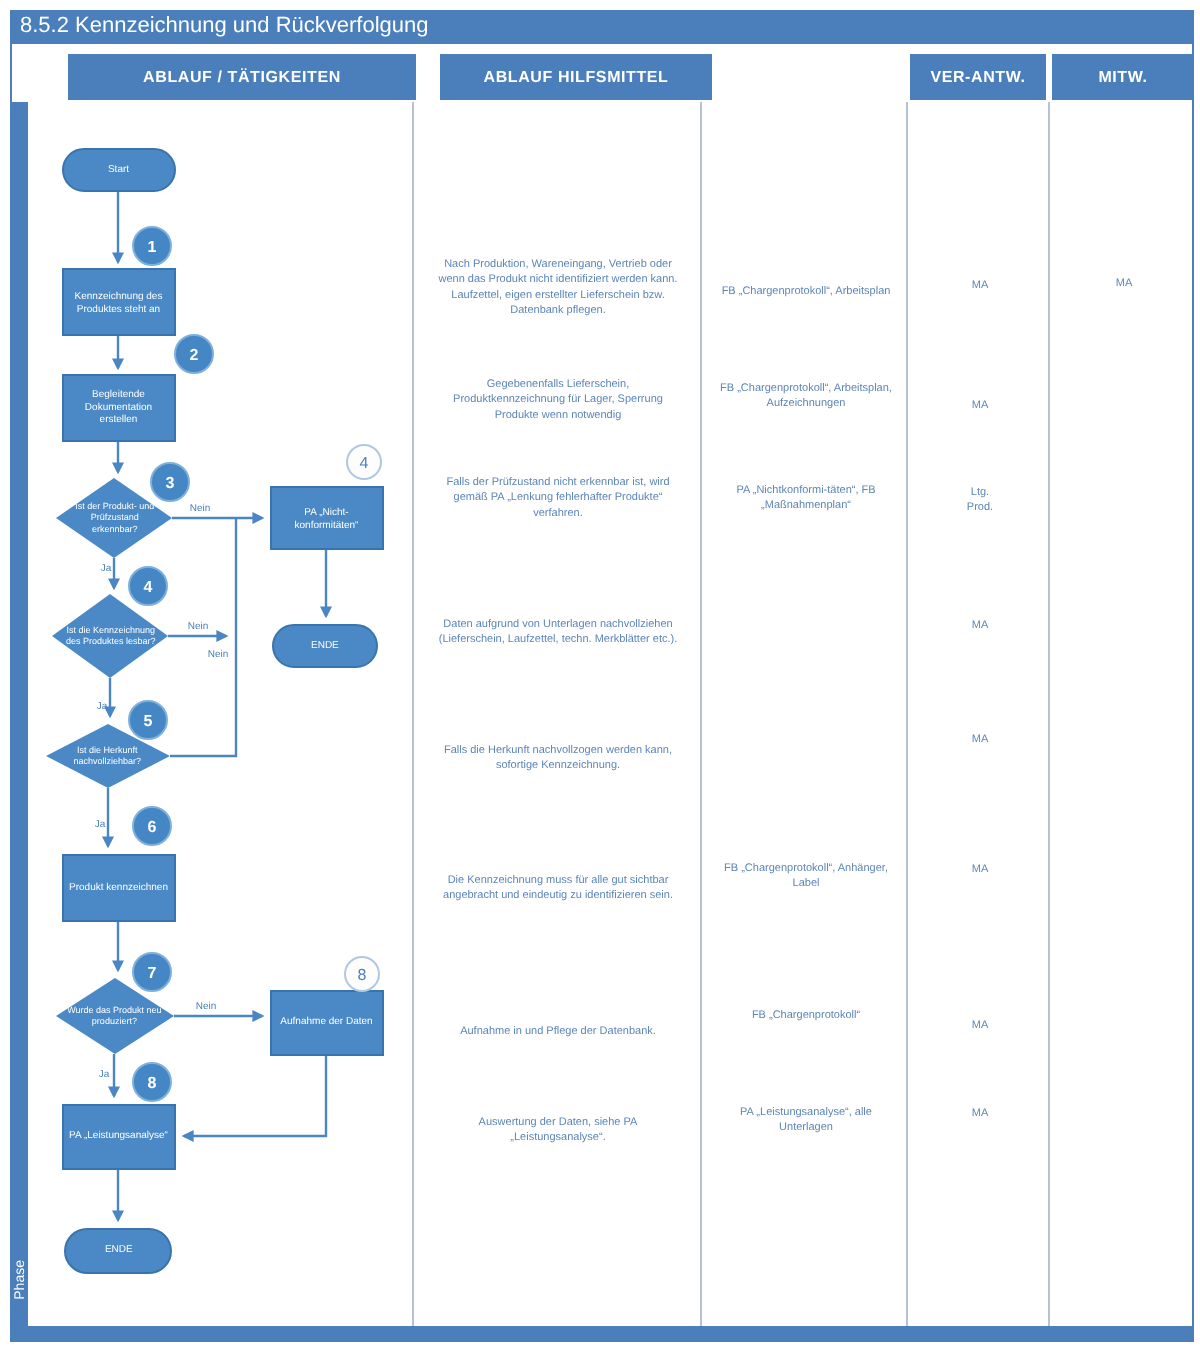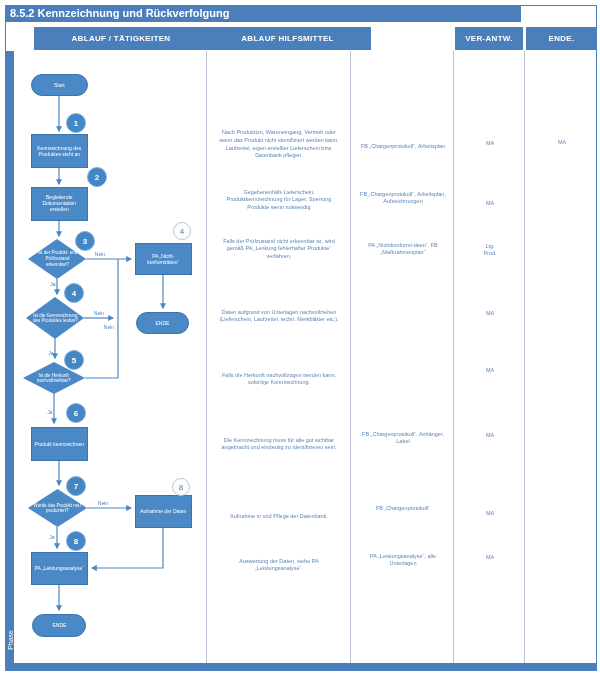--- a/index.html
+++ b/index.html
@@ -1,21 +1,21 @@
 <!DOCTYPE html>
 <html><head>
 <meta charset="utf-8">
 <style>
   *{box-sizing:border-box;margin:0;padding:0}
   body{background:#fff}
   .page{position:relative;width:600px;height:675px;background:#fff;overflow:hidden;
         font-family:"Liberation Sans",sans-serif}
   .frame{position:absolute;left:5px;top:5px;width:592px;height:666px;border:1px solid #4a7fbc}
-  .titlebar{position:absolute;left:5px;top:5px;width:516px;height:17px;background:#4a7fbc;
-            color:#fff;font-size:11px;font-weight:bold;line-height:17px;padding-left:5px}
+  .titlebar{position:absolute;left:5px;top:5px;width:592px;height:17px;background:#4a7fbc;
+            color:#fff;font-size:11px;font-weight:normal;line-height:17px;padding-left:5px}
   .bottombar{position:absolute;left:5px;top:663px;width:592px;height:8px;background:#4a7fbc}
   .hcell{position:absolute;top:27px;height:23px;background:#4a7fbc;color:#fff;font-size:8px;
          font-weight:bold;display:flex;align-items:center;justify-content:center;letter-spacing:.3px}
   .phase-strip{position:absolute;left:6px;top:51px;width:8px;height:612px;background:#4a7fbc}
   .phase-wrap{position:absolute;left:4px;top:618px;width:12px;height:44px;display:flex;
               align-items:center;justify-content:center}
   .phase-wrap span{writing-mode:vertical-rl;transform:rotate(180deg);font-size:7px;color:#fff}
   .vline{position:absolute;top:51px;width:1px;height:612px;background:#b6c2d3}
   .overlay{position:absolute;left:0;top:0}
   .shape{position:absolute;display:flex;align-items:center;justify-content:center;color:#fff;
@@ -43,23 +43,23 @@
 </style>
 </head>
 <body>
 
 <div class="page">
 
   <div class="frame"></div>
   <div class="titlebar">8.5.2 Kennzeichnung und Rückverfolgung</div>
 
   <div class="hcell" style="left:34px;width:174px">ABLAUF / TÄTIGKEITEN</div>
-  <div class="hcell" style="left:204px;width:167px">ABLAUF HILFSMITTEL</div>
+  <div class="hcell" style="left:220px;width:136px">ABLAUF HILFSMITTEL</div>
   <div class="hcell" style="left:455px;width:68px">VER-ANTW.</div>
-  <div class="hcell" style="left:526px;width:71px">ENDE.</div>
+  <div class="hcell" style="left:526px;width:71px">MITW.</div>
 
   <div class="phase-strip"></div>
   <div class="phase-wrap">
     <span>Phase</span>
   </div>
 
   <div class="vline" style="left:206px"></div>
   <div class="vline" style="left:350px"></div>
   <div class="vline" style="left:453px"></div>
   <div class="vline" style="left:524px"></div>

